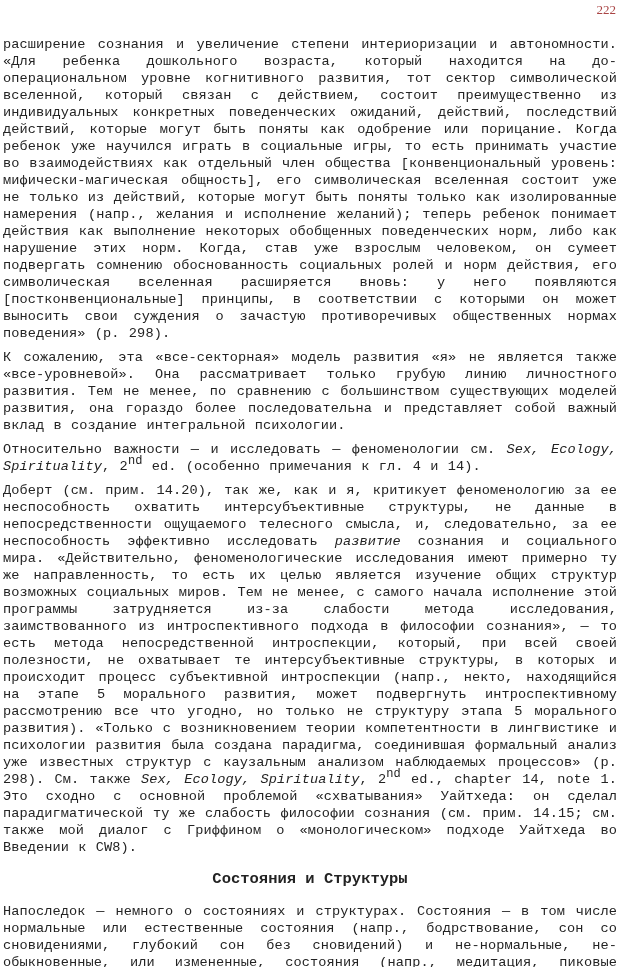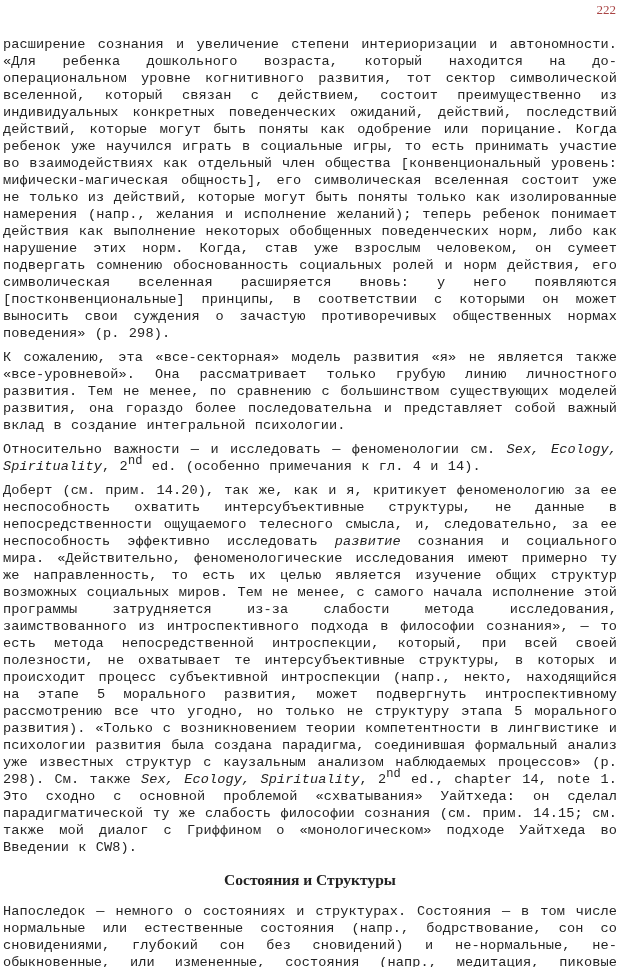--- a/index.html
+++ b/index.html
@@ -49,21 +49,21 @@
     font-style: italic;
   }
   sup {
     font-size: 12px;
     line-height: 0;
     vertical-align: super;
     margin-top: 38px;
   }
   .heading {
     margin: 14px 0 14px 0;
-    font-family: Liberation Serif, serif;
+    font-family: Liberation Mono, monospace;
     font-weight: bold;
     font-size: 15.5px;
     line-height: 19px;
     text-align: center;
     color: var(--body-text, #222222);
   }
 </style>
 </head>
 <body>
 

